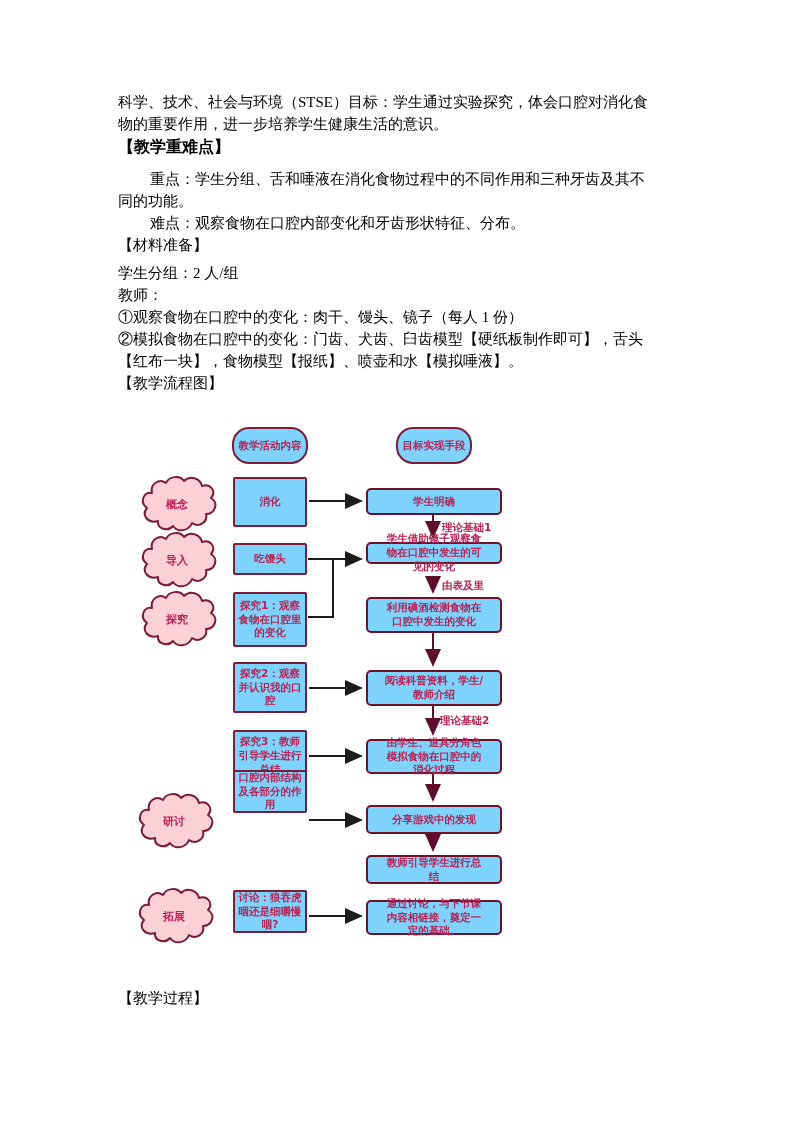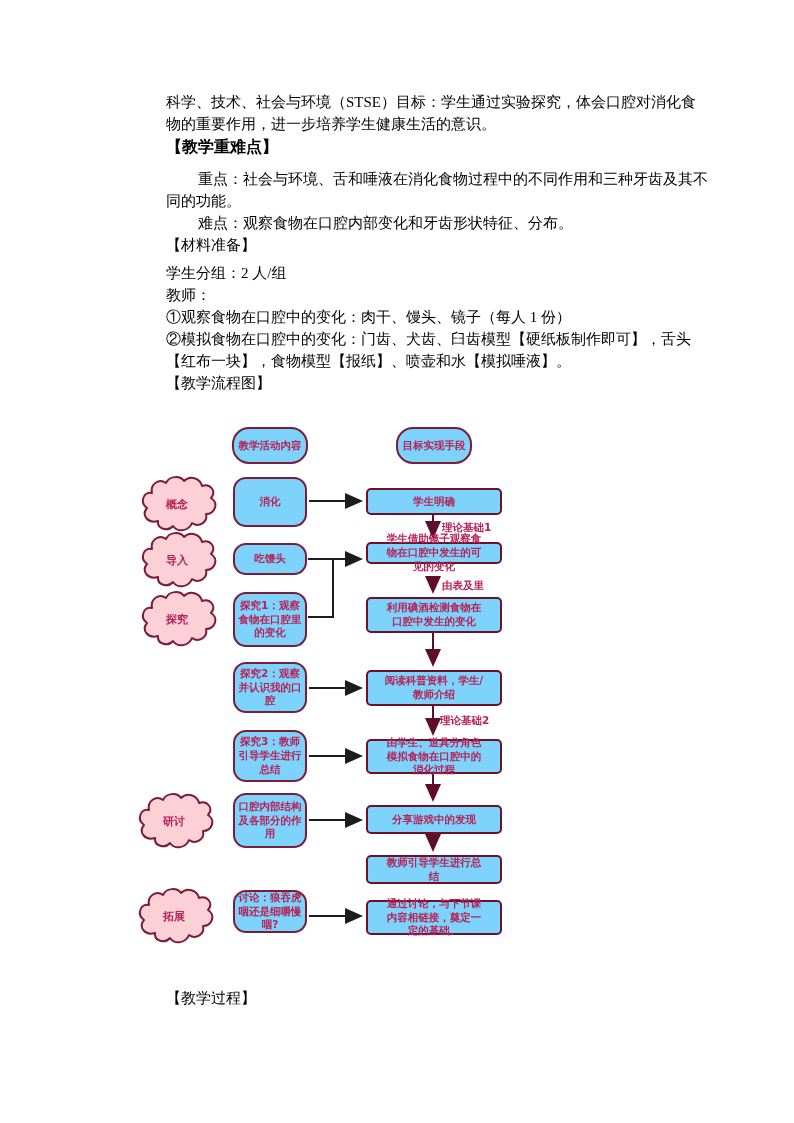--- a/index.html
+++ b/index.html
@@ -4,55 +4,55 @@
 <style>
   html,body{margin:0;padding:0;background:#888;}
   #page{
     position:relative;width:794px;height:1123px;background:#ffffff;
     margin:0 auto;overflow:hidden;
     font-family:"Liberation Serif","DejaVu Serif",serif;color:#000;
   }
   
   .docline{
     position:absolute;left:118px;width:566px;font-size:15px;line-height:20px;
-    white-space:pre;color:#000;margin-left:48px;
+    white-space:pre;color:#000;
   }
   .docline.bold{font-weight:bold;font-size:16px;}
   .docline.indent{left:150px;}
   
   #flow-svg{position:absolute;left:0;top:0;width:794px;height:1123px;pointer-events:none;}
   .fc-node{
     position:absolute;display:flex;align-items:center;justify-content:center;
     text-align:center;box-sizing:border-box;
     font-family:"DejaVu Sans","Liberation Sans",sans-serif;
     font-weight:bold;font-size:10.5px;line-height:1.32;color:#b62356;
     background:#7dd3fc;border:2px solid #7b1c38;
   }
   .fc-pill{border-radius:17px;width:76px;}
-  .fc-left{left:233px;width:74px;border-radius:13px;padding:12px 2px;}
+  .fc-left{left:233px;width:74px;border-radius:2px;padding:12px 2px;}
   .fc-right{left:366px;width:136px;border-radius:5px;padding:0 16px;border-color:#6d1028;}
   .fc-cloudlabel{
     position:absolute;width:70px;display:flex;align-items:center;justify-content:center;
     font-family:"DejaVu Sans","Liberation Sans",sans-serif;
     font-weight:bold;font-size:11px;color:#b62356;background:transparent;border:none;
   }
   .fc-edgelabel{
     position:absolute;font-family:"DejaVu Sans","Liberation Sans",sans-serif;
     font-weight:bold;font-size:10.5px;color:#b62356;white-space:pre;
   }
 </style>
 </head>
 <body>
 
 <div id="page">
 
   <div class="docline" style="top:92px">科学、技术、社会与环境（STSE）目标：学生通过实验探究，体会口腔对消化食</div>
   <div class="docline" style="top:114px">物的重要作用，进一步培养学生健康生活的意识。</div>
   <div class="docline bold" style="top:137px">【教学重难点】</div>
-  <div class="docline indent" style="top:169px">重点：社会与环境、舌和唾液在消化食物过程中的不同作用和三种牙齿及其不</div>
+  <div class="docline indent" style="top:169px">重点：学生分组、舌和唾液在消化食物过程中的不同作用和三种牙齿及其不</div>
   <div class="docline" style="top:191px">同的功能。</div>
   <div class="docline indent" style="top:213px">难点：观察食物在口腔内部变化和牙齿形状特征、分布。</div>
   <div class="docline" style="top:235px">【材料准备】</div>
   <div class="docline" style="top:263px">学生分组：2 人/组</div>
   <div class="docline" style="top:285px">教师：</div>
   <div class="docline" style="top:307px">①观察食物在口腔中的变化：肉干、馒头、镜子（每人 1 份）</div>
   <div class="docline" style="top:329px">②模拟食物在口腔中的变化：门齿、犬齿、臼齿模型【硬纸板制作即可】，舌头</div>
   <div class="docline" style="top:351px">【红布一块】，食物模型【报纸】、喷壶和水【模拟唾液】。</div>
   <div class="docline" style="top:373px">【教学流程图】</div>
   <div class="docline" style="top:988px">【教学过程】</div>
@@ -103,21 +103,21 @@
   <div class="fc-cloudlabel" style="left:142px;top:533px;height:54px">导入</div>
   <div class="fc-cloudlabel" style="left:142px;top:592px;height:54px">探究</div>
   <div class="fc-cloudlabel" style="left:139px;top:794px;height:54px">研讨</div>
   <div class="fc-cloudlabel" style="left:139px;top:889px;height:54px">拓展</div>
 
   <div class="fc-node fc-left" style="top:477px;height:50px">消化</div>
   <div class="fc-node fc-left" style="top:543px;height:32px">吃馒头</div>
   <div class="fc-node fc-left" style="top:592px;height:55px">探究1：观察食物在口腔里的变化</div>
   <div class="fc-node fc-left" style="top:662px;height:51px">探究2：观察并认识我的口腔</div>
   <div class="fc-node fc-left" style="top:730px;height:52px">探究3：教师引导学生进行总结</div>
-  <div class="fc-node fc-left" style="top:793px;height:55px">口腔内部结构及各部分的作用</div>
+  <div class="fc-node fc-left" style="top:770px;height:43px">口腔内部结构及各部分的作用</div>
   <div class="fc-node fc-left" style="top:890px;height:43px">讨论：狼吞虎咽还是细嚼慢咽?</div>
 
   <div class="fc-node fc-right" style="top:488px;height:27px">学生明确</div>
   <div class="fc-node fc-right" style="top:542px;height:22px">学生借助镜子观察食物在口腔中发生的可见的变化</div>
   <div class="fc-node fc-right" style="top:597px;height:36px">利用碘酒检测食物在口腔中发生的变化</div>
   <div class="fc-node fc-right" style="top:739px;height:35px">由学生、道具分角色模拟食物在口腔中的消化过程</div>
   <div class="fc-node fc-right" style="top:670px;height:36px">阅读科普资料，学生/教师介绍</div>
   <div class="fc-node fc-right" style="top:805px;height:29px">分享游戏中的发现</div>
   <div class="fc-node fc-right" style="top:855px;height:29px">教师引导学生进行总结</div>
   <div class="fc-node fc-right" style="top:900px;height:35px">通过讨论，与下节课内容相链接，奠定一定的基础。</div>

